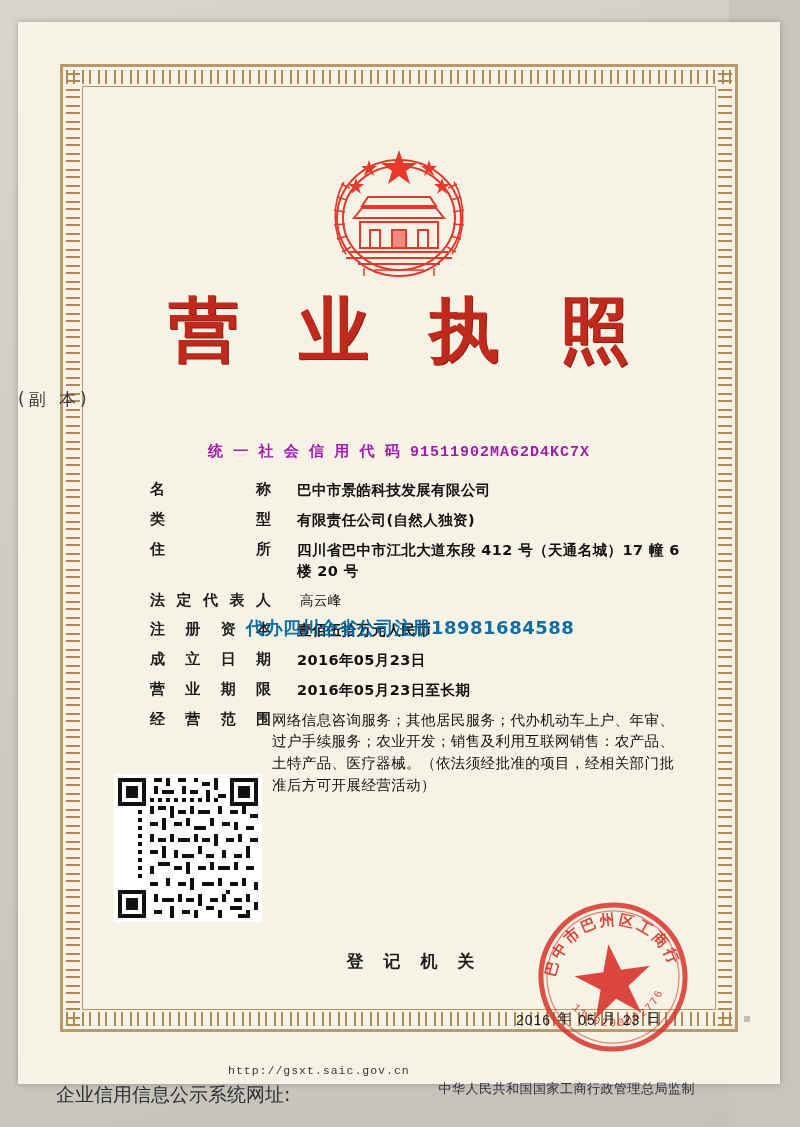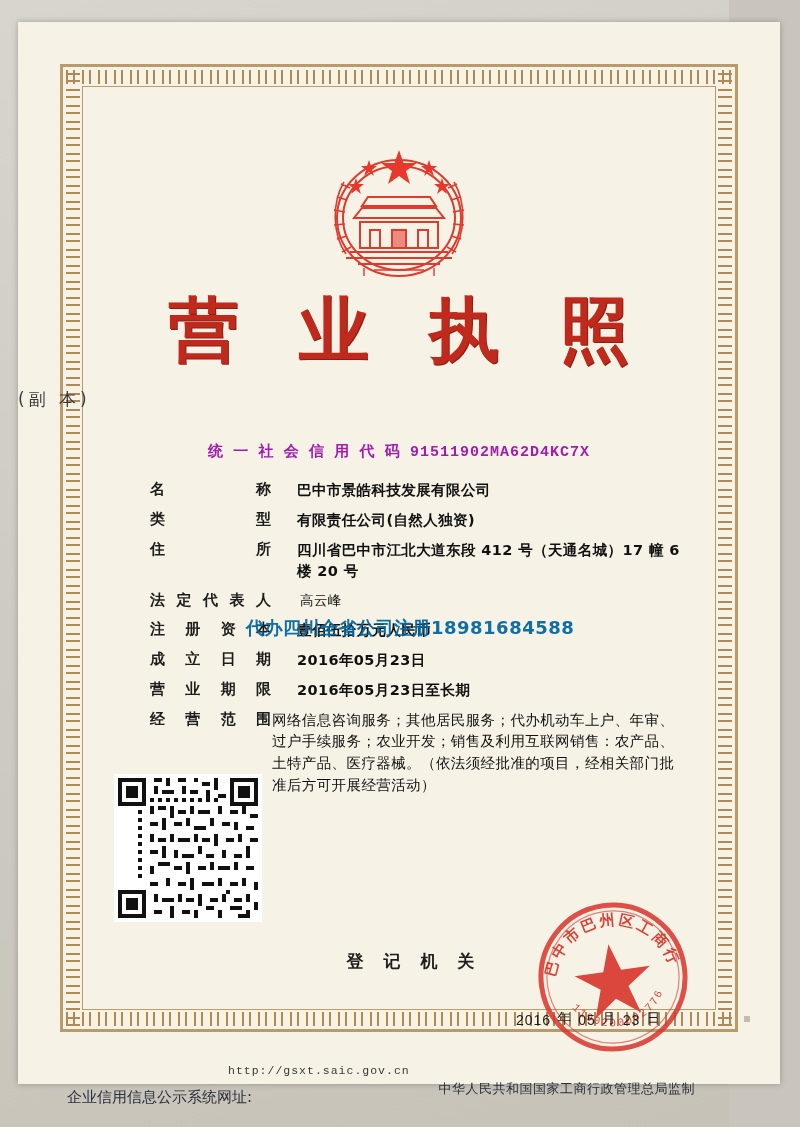--- a/index.html
+++ b/index.html
@@ -239,26 +239,25 @@
     position: absolute;
     left: 228px;
     top: 1064px;
     font-family: "Liberation Mono", monospace;
     font-size: 11.5px;
     color: #3a3a3a;
     letter-spacing: 1px;
   }
   .gsxt-label {
     position: absolute;
-    left: 67px;
+    left: 56px;
     top: 1082px;
     font-family: "DejaVu Sans", sans-serif;
-    font-size: 15px;
+    font-size: 19px;
     color: #2a2f3a;
-    margin-top: 6px;
   }
   .issuer {
     position: absolute;
     right: 34px;
     top: 1080px;
     font-family: "DejaVu Sans", sans-serif;
     font-size: 13px;
     color: #2a2f3a;
     letter-spacing: 0.5px;
   }

